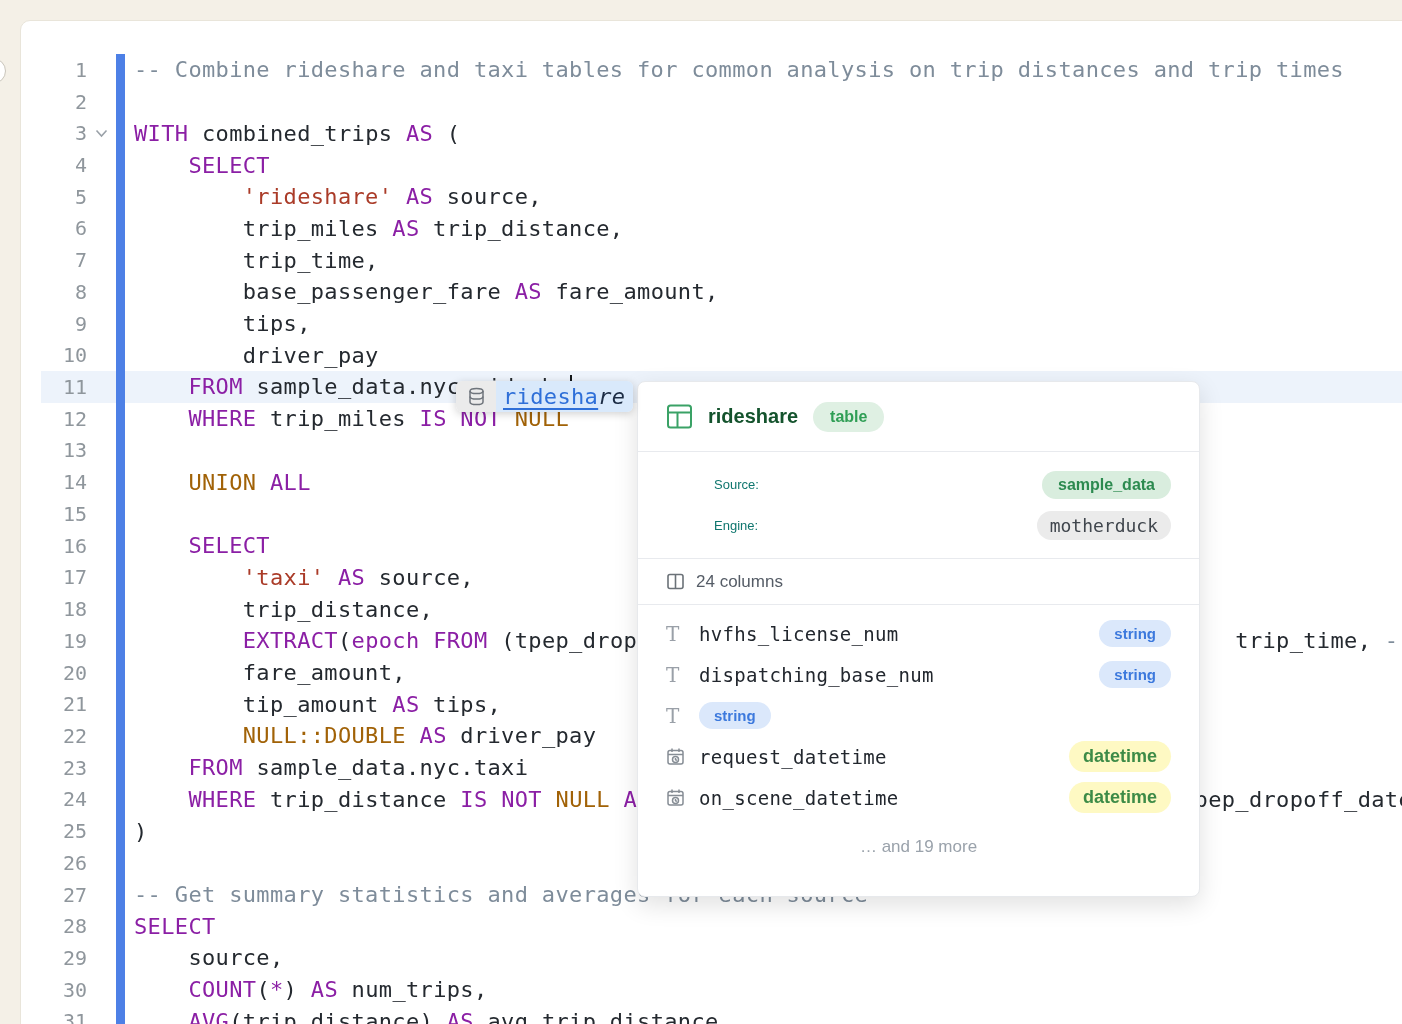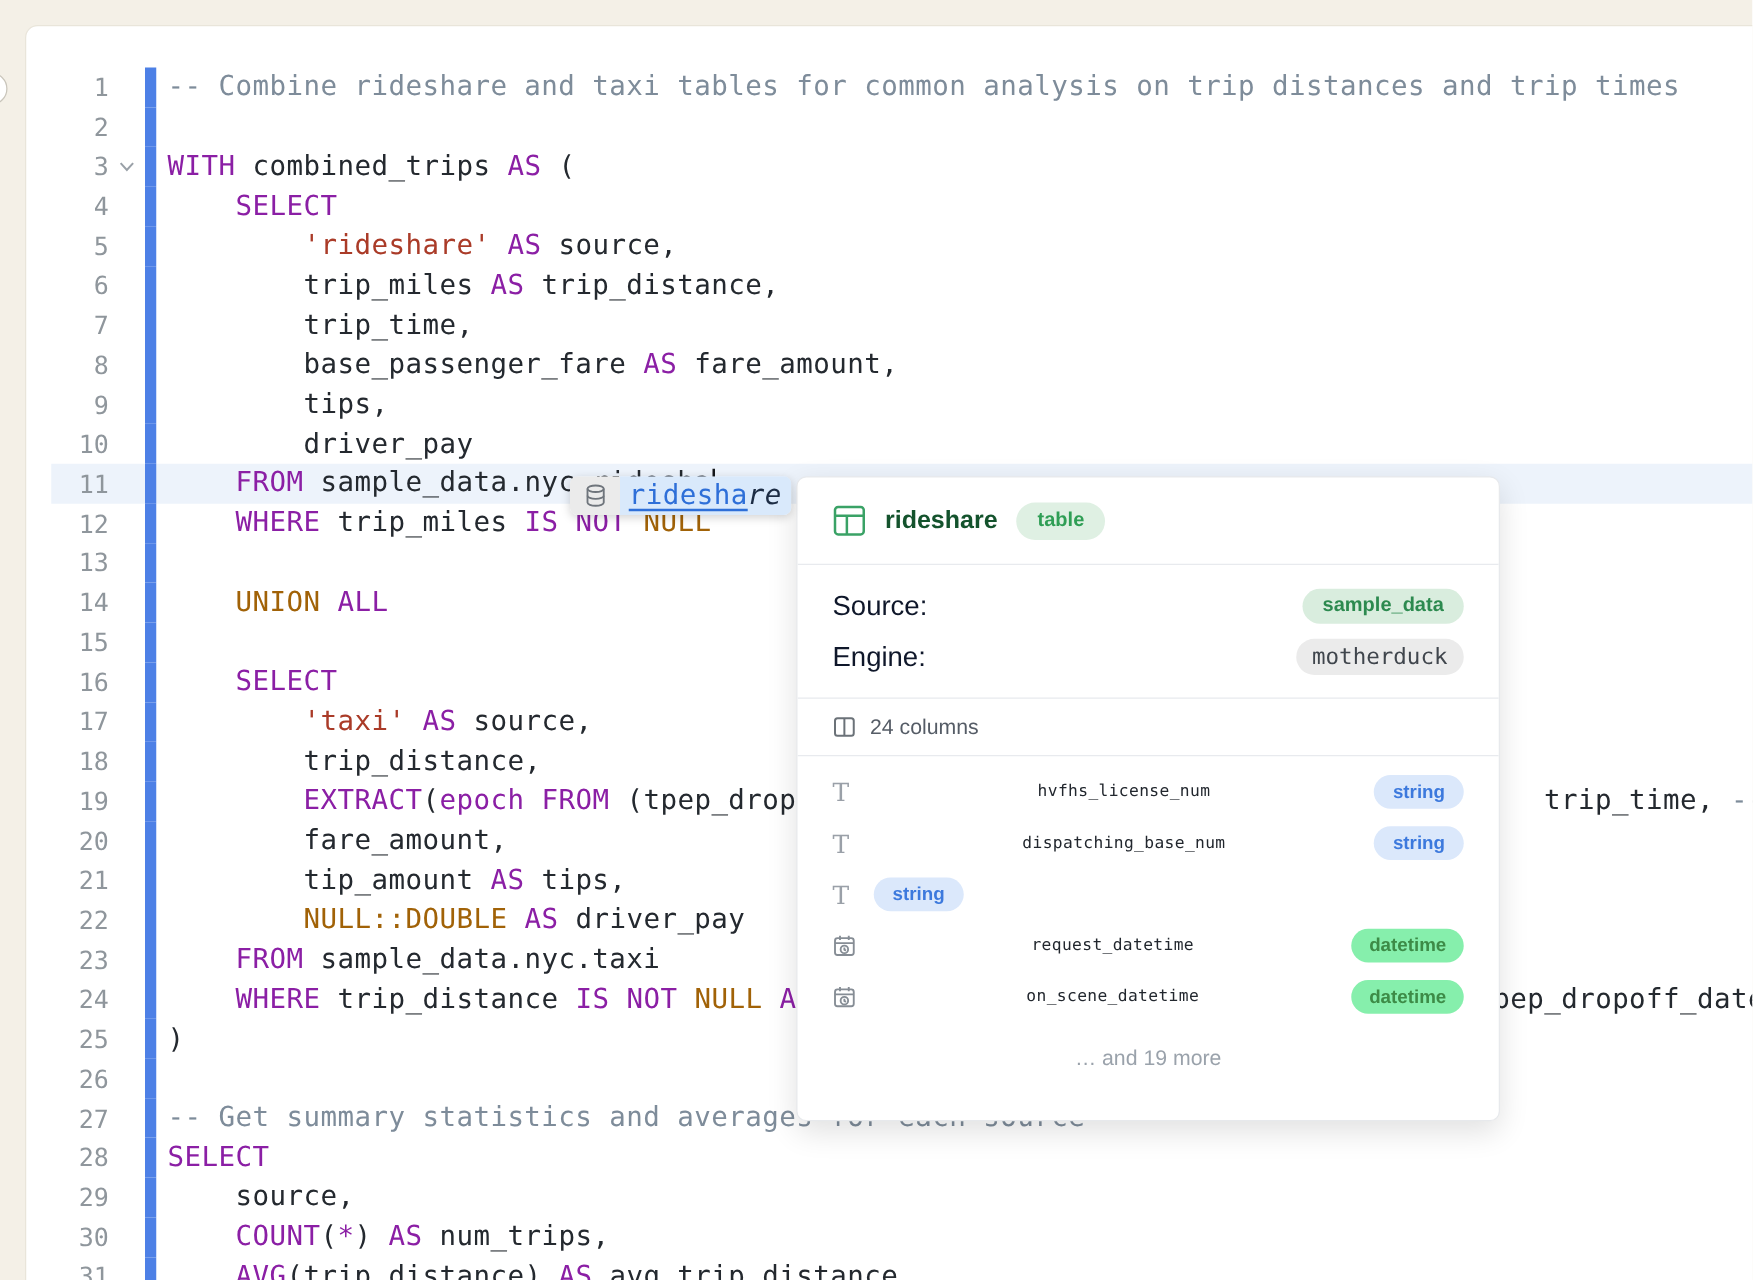--- a/index.html
+++ b/index.html
@@ -54,31 +54,31 @@
     position:absolute; left:637px; top:381px; width:563px; height:516px; z-index:20;
     background:#ffffff; border:1px solid #e7e9ec; border-radius:8px;
     box-shadow:0 8px 24px rgba(0,0,0,0.12); overflow:hidden;
   }
   .pp-header { height:70px; display:flex; align-items:center; gap:15px; padding:0 28px; border-bottom:1px solid #e8eaee; }
   .pp-title { font-size:20px; font-weight:bold; color:#14532d; }
   .pill { border-radius:999px; font-weight:bold; display:inline-block; }
   .pill-table { background:#dff0e3; color:#2f9e55; font-size:16px; padding:6px 17px; }
   .pp-info { padding:12px 28px; border-bottom:1px solid #e8eaee; }
   .pp-info-row { height:41px; display:flex; align-items:center; justify-content:space-between; }
-  .pp-label { font-size:22px; color:#0f172a; }
+  .pp-label { font-size:13px; color:#0f766e;margin-left:48px; }
   .pill-source { background:#d9edde; color:#2c8a4f; font-size:16px; padding:5px 16px; }
   .pill-engine { background:#ebebeb; color:#40464d; font-size:18px; padding:4px 13px; font-weight:normal; font-family:"DejaVu Sans Mono", monospace; }
   .pp-count { height:46px; display:flex; align-items:center; gap:11px; padding:0 28px; border-bottom:1px solid #e8eaee; font-size:17px; color:#555c66; }
   .pp-cols { padding:8px 28px 0 28px; }
   .pp-col-row { height:41px; display:flex; align-items:center; }
   .col-icon-cell { width:33px; flex:0 0 auto; display:flex; align-items:center; color:#9aa0a8; }
   .t-glyph { font-family:"DejaVu Serif", serif; font-size:20px; color:#9aa0a8; }
-  .col-name { flex:1; font-family:"DejaVu Sans Mono", monospace; font-size:13px; color:#22272e; letter-spacing:0.3px;text-align:center; }
+  .col-name { flex:1; font-family:"DejaVu Sans Mono", monospace; font-size:19px; color:#22272e; letter-spacing:0.3px; }
   .pill-string { background:#dbe8fb; color:#3c79dd; font-size:15px; padding:5px 15px; }
-  .pill-datetime { background:#86efac; color:#3d8b47; font-size:15px; padding:5px 14px; }
+  .pill-datetime { background:#fef9c3; color:#3d8b47; font-size:18px; padding:5px 14px; }
   .pp-more { text-align:center; padding-top:19px; font-size:17px; color:#9aa2ab; }
   svg { display:block; }
 </style>
 </head>
 <body>
 
 <div class="screen">
   <div class="edge-circle"></div>
   <div class="panel">
     <div class="code-area">

